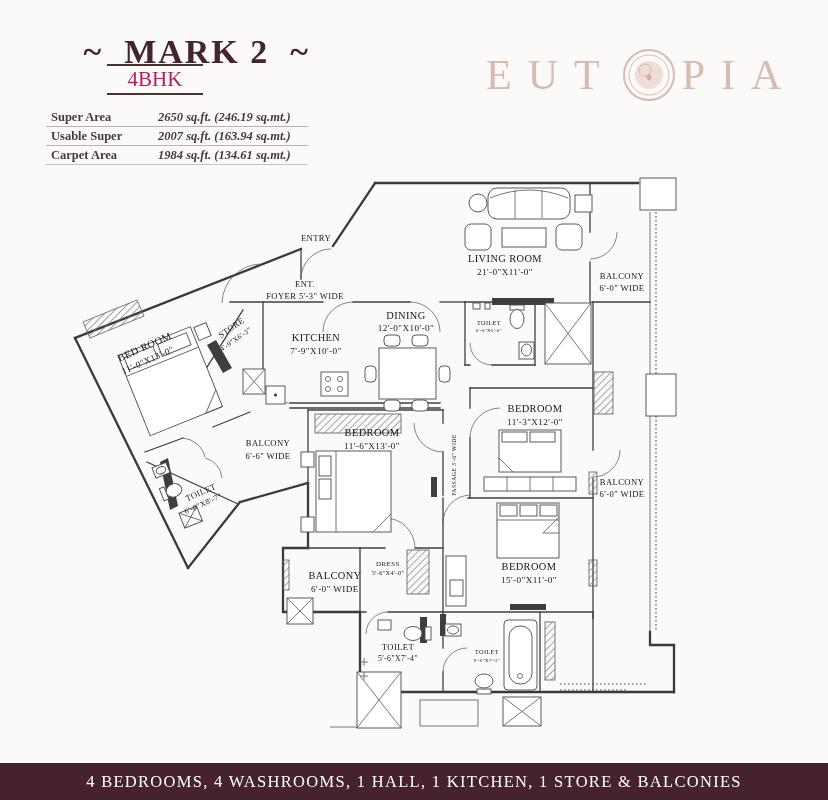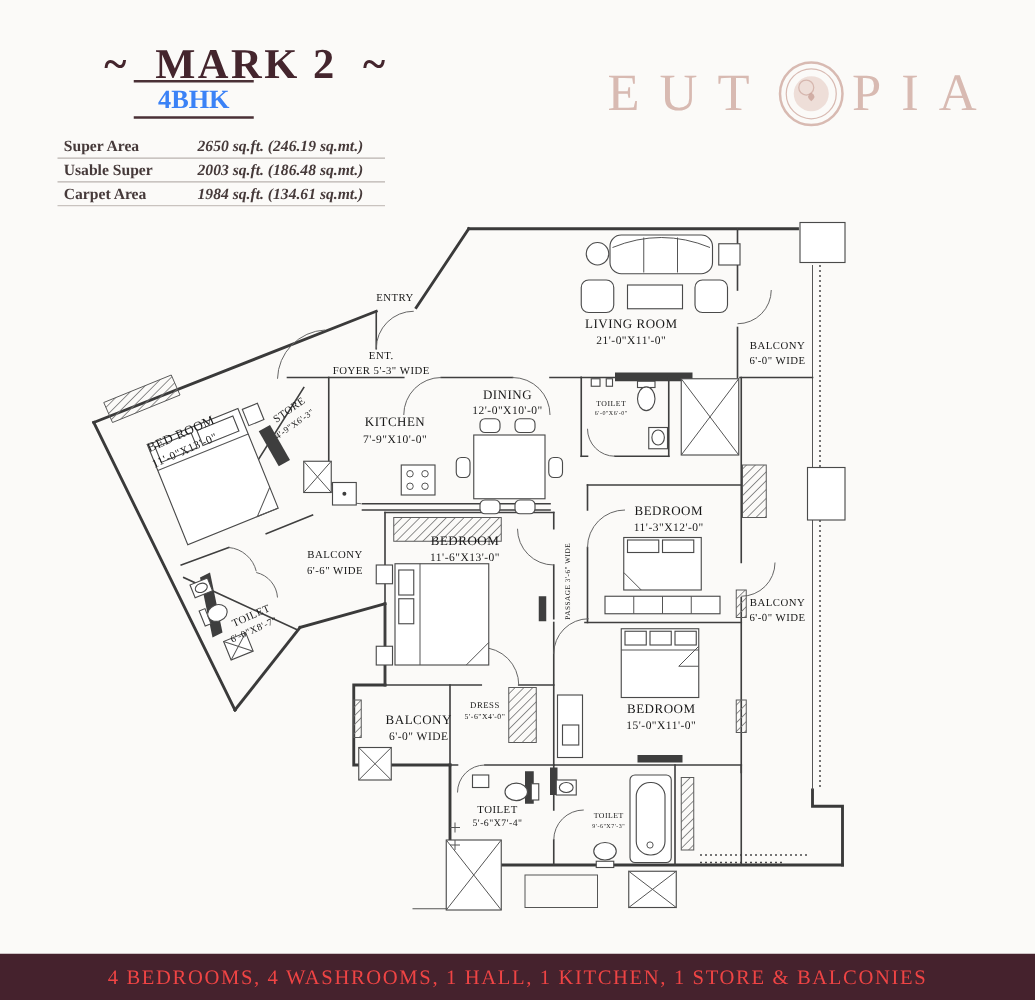--- a/index.html
+++ b/index.html
@@ -2,35 +2,35 @@
 <html><head>
 <meta charset="utf-8">
 <style>
   html,body{margin:0;padding:0;background:#e8e8e8;}
   .canvas{position:relative;width:828px;height:800px;background:#fbfaf8;overflow:hidden;
           font-family:"Liberation Serif",serif;}
   
   .title{position:absolute;left:30px;top:12px;width:280px;text-align:right;
          font-size:34px;font-weight:600;color:#44252d;letter-spacing:2px;white-space:pre;margin-top:21px;}
   .bhk{position:absolute;left:107px;top:64px;width:96px;text-align:center;
-       font-size:21px;font-weight:700;color:#3b82f6;
+       font-size:21px;font-weight:400;color:#be185d;
        border-top:2px solid #4a3036;border-bottom:2px solid #4a3036;padding:1px 0;}
   .areas{position:absolute;left:34px;top:108px;width:262px;font-size:12.5px;color:#463a3a;margin-left:12px;}
   .area-row{display:flex;align-items:center;height:18px;border-bottom:1px solid #b9b2ae;}
   .area-row:last-child{border-bottom:1px solid #c9c3bf;}
   .area-label{flex:0 0 107px;padding-left:5px;font-weight:600;}
   .area-value{flex:1;font-weight:600;font-style:italic;}
   
   .brand{position:absolute;left:486px;top:46px;display:flex;align-items:center;gap:4px;
          color:#d8bab2;}
   .brand span{font-size:42px;letter-spacing:16px;font-weight:500;}
   
   .footer{position:absolute;left:0;bottom:0;width:828px;height:37px;background:#45222d;
           display:flex;align-items:center;justify-content:center;}
-  .footer div{font-size:16.5px;color:#ef4444;letter-spacing:1.3px;font-weight:500;}
+  .footer div{font-size:16.5px;color:#ffffff;letter-spacing:1.3px;font-weight:500;}
   
   .plan{position:absolute;left:55px;top:160px;width:725px;height:605px;}
   .w  {fill:none;stroke:#3a3a3a;stroke-width:2.3;stroke-linecap:square;}
   .wi {fill:none;stroke:#3f3f3f;stroke-width:1.3;stroke-linecap:square;}
   .wl {fill:none;stroke:#555;stroke-width:0.8;}
   .fx {fill:#ffffff;stroke:#4a4a4a;stroke-width:0.9;}
   .arc{fill:none;stroke:#666;stroke-width:0.8;}
   .dot{fill:none;stroke:#4a4a4a;stroke-width:1.2;stroke-dasharray:1.6 2.4;}
   .drk{fill:#3e3e3e;stroke:none;}
   .ht {fill:url(#hatch);stroke:#5a5a5a;stroke-width:0.8;}
@@ -48,21 +48,21 @@
   <div class="title">~  MARK 2  ~</div>
   <div class="bhk">4BHK</div>
 
   <div class="areas">
     <div class="area-row">
       <div class="area-label">Super Area</div>
       <div class="area-value">2650 sq.ft. (246.19 sq.mt.)</div>
     </div>
     <div class="area-row">
       <div class="area-label">Usable Super</div>
-      <div class="area-value">2003 sq.ft. (186.48 sq.mt.)</div>
+      <div class="area-value">2007 sq.ft. (163.94 sq.mt.)</div>
     </div>
     <div class="area-row">
       <div class="area-label">Carpet Area</div>
       <div class="area-value">1984 sq.ft. (134.61 sq.mt.)</div>
     </div>
   </div>
 
   <div class="brand">
     <span>EUT</span>
     <svg width="58" height="58" viewBox="0 0 58 58">

